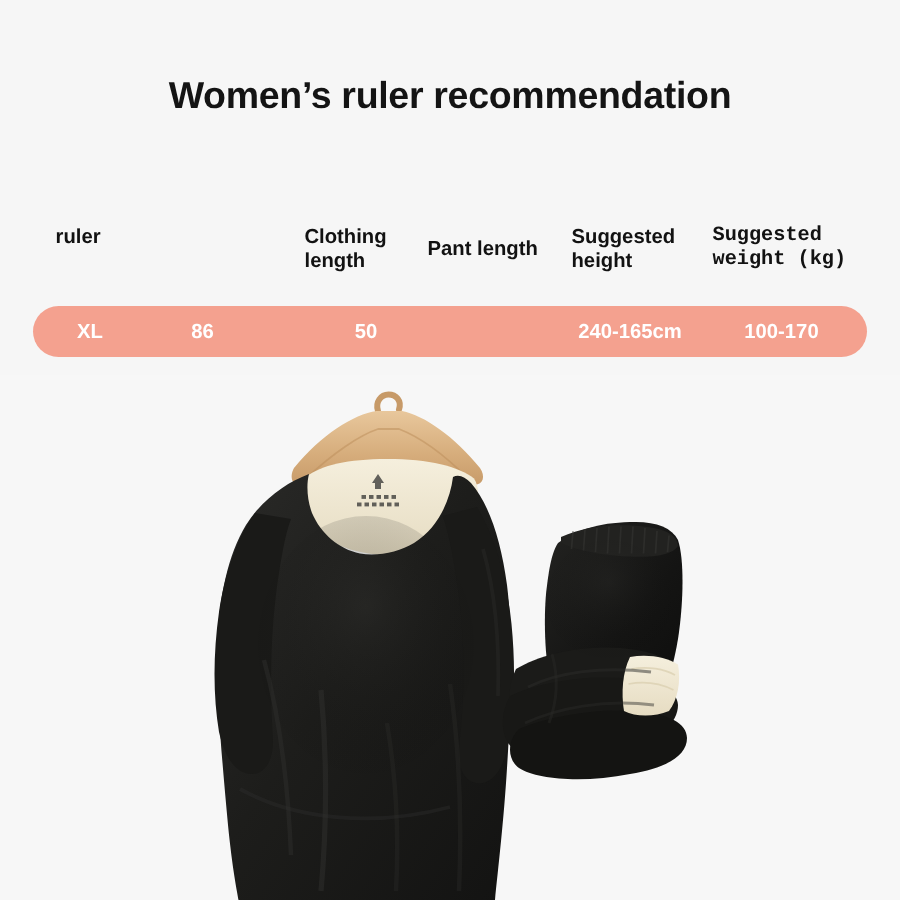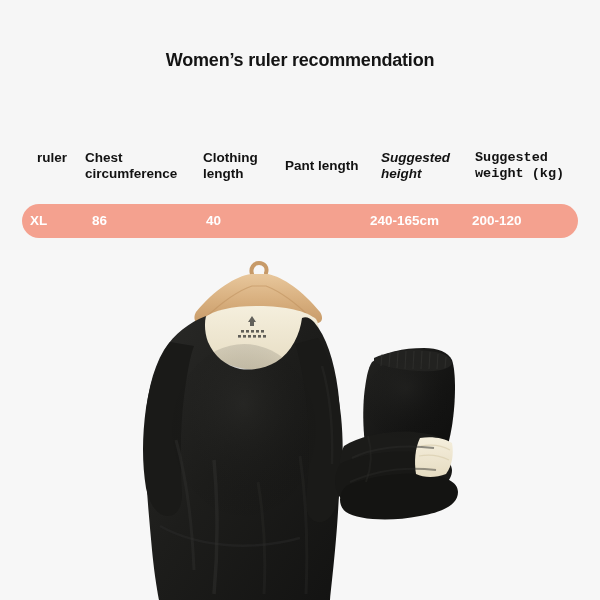--- a/index.html
+++ b/index.html
@@ -15,21 +15,21 @@
     position: relative;
   }
 
   
   .title {
     position: absolute;
     top: 50px;
     left: 0;
     width: 600px;
     text-align: center;
-    font-size: 18px;
+    font-size: 25px;
     font-weight: bold;
     color: #141414;
     letter-spacing: -0.2px;
   }
 
   
   .size-table {
     position: absolute;
     top: 146px;
     left: 0;
@@ -44,40 +44,41 @@
     font-size: 13.5px;
     font-weight: bold;
     color: #121212;
     line-height: 16px;
     top: 4px;
   }
   .th-size  { left: 37px;  width: 44px; }
   .th-chest { left: 85px;  width: 110px; }
   .th-cloth { left: 203px; width: 74px; }
   .th-pant  { left: 285px; width: 90px; top: 12px; }
-  .th-sheight { left: 381px; width: 88px; font-style: italic; }
+  .th-sheight { left: 381px; width: 88px; }
   .th-sweight { left: 475px; width: 104px; font-family: Liberation Mono, monospace; }
 
   .table-row {
     position: absolute;
     top: 58px;
     left: 22px;
     width: 556px;
     height: 34px;
     background: #f4a18f;
     border-radius: 17px;
   }
   .td {
     position: absolute;
     top: 0;
     height: 34px;
     line-height: 34px;
     font-size: 13.5px;
     font-weight: bold;
     color: #ffffff;
+    text-align: center;
   }
   .td-size    { left: 8px;   width: 60px; }
   .td-chest   { left: 70px;  width: 86px; }
   .td-cloth   { left: 184px; width: 76px; }
   .td-pant    { left: 272px; width: 72px; }
   .td-sheight { left: 348px; width: 100px; }
   .td-sweight { left: 450px; width: 98px; }
 
   
   .photo {
@@ -93,33 +94,32 @@
 </style>
 </head>
 <body>
 
 <div class="title">Women’s ruler recommendation</div>
 
 <div class="size-table">
 
   <div class="table-header">
     <div class="th th-size">ruler</div>
-    <div class="th th-chest">Chest circumference</div>
     <div class="th th-cloth">Clothing length</div>
     <div class="th th-pant">Pant length</div>
     <div class="th th-sheight">Suggested height</div>
     <div class="th th-sweight">Suggested weight (kg)</div>
   </div>
 
   <div class="table-row">
     <div class="td td-size">XL</div>
     <div class="td td-chest">86</div>
-    <div class="td td-cloth">40</div>
+    <div class="td td-cloth">50</div>
     <div class="td td-sheight">240-165cm</div>
-    <div class="td td-sweight">200-120</div>
+    <div class="td td-sweight">100-170</div>
   </div>
 
 </div>
 
 <div class="photo">
   <svg width="600" height="350" viewBox="0 0 600 350" xmlns="http://www.w3.org/2000/svg">
     <defs>
       <linearGradient id="fabricTop" x1="0" y1="0" x2="1" y2="1">
         <stop offset="0%" stop-color="#2a2a28"></stop>
         <stop offset="45%" stop-color="#1d1d1b"></stop>

